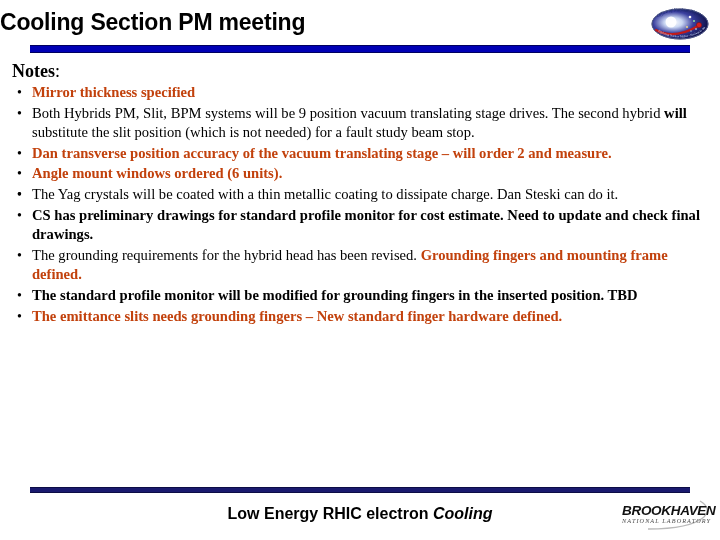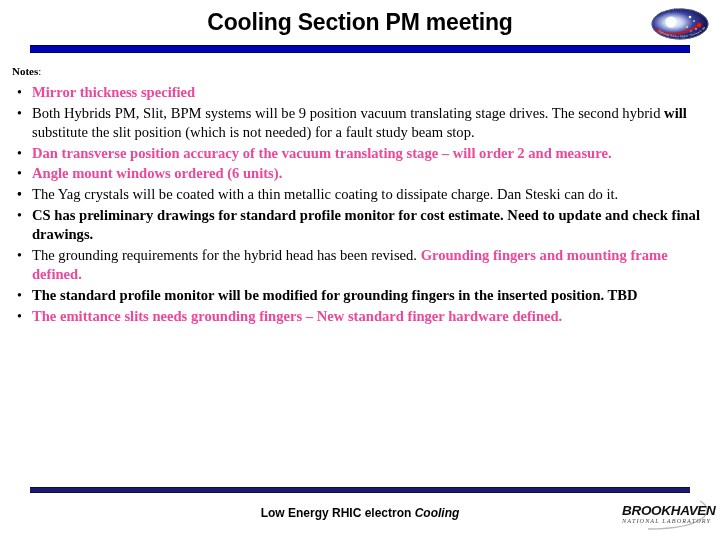--- a/index.html
+++ b/index.html
@@ -14,21 +14,20 @@
     overflow: hidden;
     position: relative;
   }
 
   
   #slide-title {
     position: absolute;
     left: 0;
     top: 8px;
     width: 720px;
-    text-align: center;
     font-family: "Liberation Sans", sans-serif;
     font-weight: bold;
     font-size: 23px;
     line-height: 28px;
     color: #000000;
     letter-spacing: -0.2px;
   }
 
   
   #onp-logo {
@@ -53,21 +52,21 @@
   }
 
   
   #notes-body {
     position: absolute;
     left: 10px;
     top: 62px;
     width: 700px;
   }
   #notes-heading {
-    font-size: 11px;
+    font-size: 18px;
     line-height: 19px;
     font-weight: bold;
     color: #000000;
     margin: 0 0 2px 2px;
   }
   #notes-heading .colon {
     font-weight: normal;
   }
   ul.notes-list {
     list-style: none;
@@ -83,21 +82,21 @@
     color: #000000;
   }
   ul.notes-list > li .bullet-glyph {
     position: absolute;
     left: 7px;
     top: 0;
     font-size: 14px;
     line-height: 19.6px;
     color: #000000;
   }
-  .teal { color: #ec4899; font-weight: bold; font-family: Liberation Serif, serif; }
+  .teal { color: #c2410c; font-weight: bold; font-family: Liberation Serif, serif; }
   .teal-bullet .bullet-glyph { color: #17615A; }
   .black-bold { color: #000000; font-weight: bold; }
   .black-plain { color: #000000; font-weight: normal; }
   .inline-bold { font-weight: bold; margin-top: 13px; }
 
   
   #footer-rule {
     position: absolute;
     left: 30px;
     top: 487px;
@@ -109,21 +108,21 @@
     box-sizing: border-box;
   }
   #footer-text {
     position: absolute;
     left: 0;
     top: 503px;
     width: 720px;
     text-align: center;
     font-family: "Liberation Sans", sans-serif;
     font-weight: bold;
-    font-size: 12px;
+    font-size: 16px;
     line-height: 21px;
     color: #000000;
   }
   #footer-text .ital { font-style: italic; }
   #bnl-logo {
     position: absolute;
     left: 612px;
     top: 498px;
     width: 104px;
     height: 34px;

